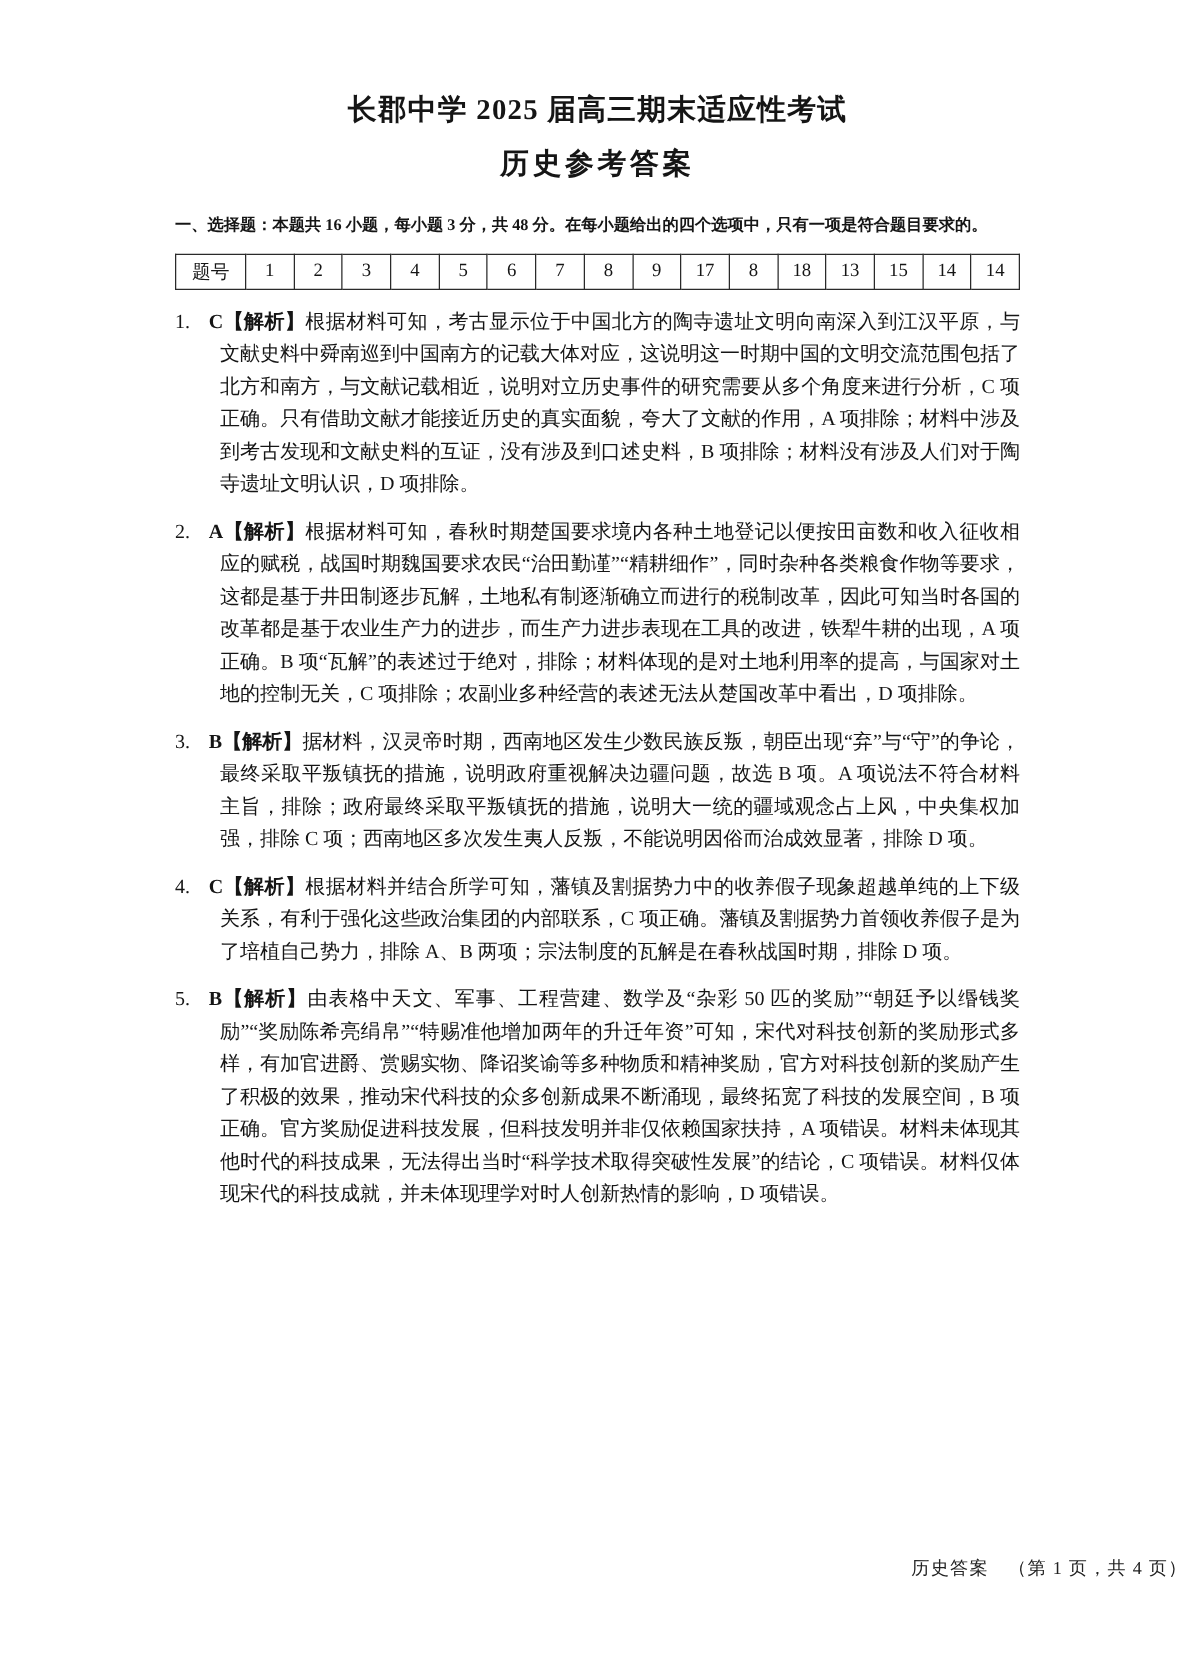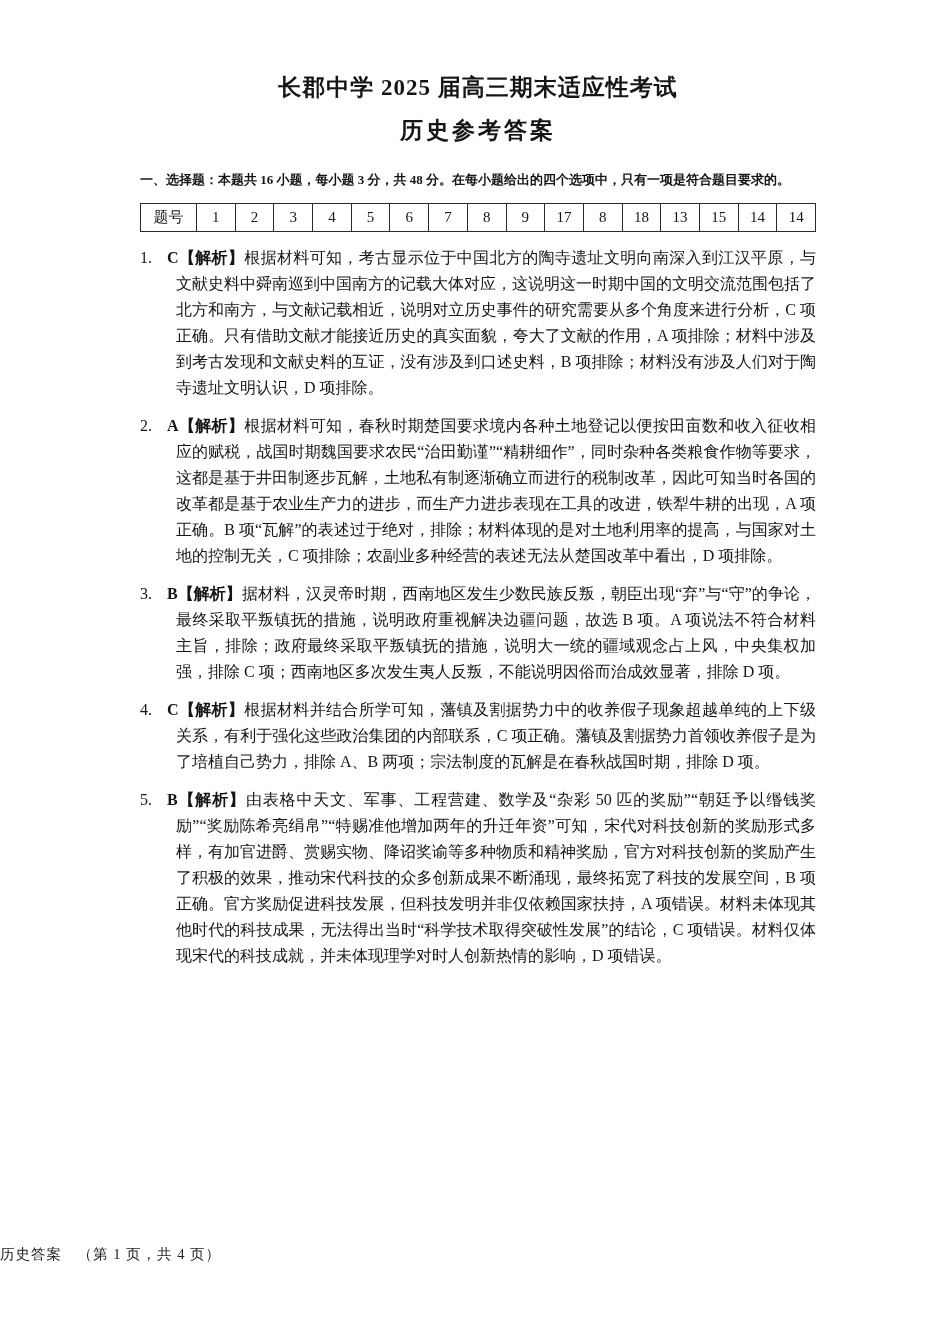--- a/index.html
+++ b/index.html
@@ -67,21 +67,21 @@
     margin-bottom: 12px;
   }
   .exp .num { margin-right: 15px; }
   .exp .bold { font-weight: bold; }
 
   .footer {
     position: absolute;
     left: 0;
     right: 0;
     bottom: 80px;
-    text-align: left;
+    text-align: right;
     font-size: 14.5px;
     color: #222;
     letter-spacing: 1px;
   }
 </style>
 </head>
 <body>
 
 <div class="page">
 

